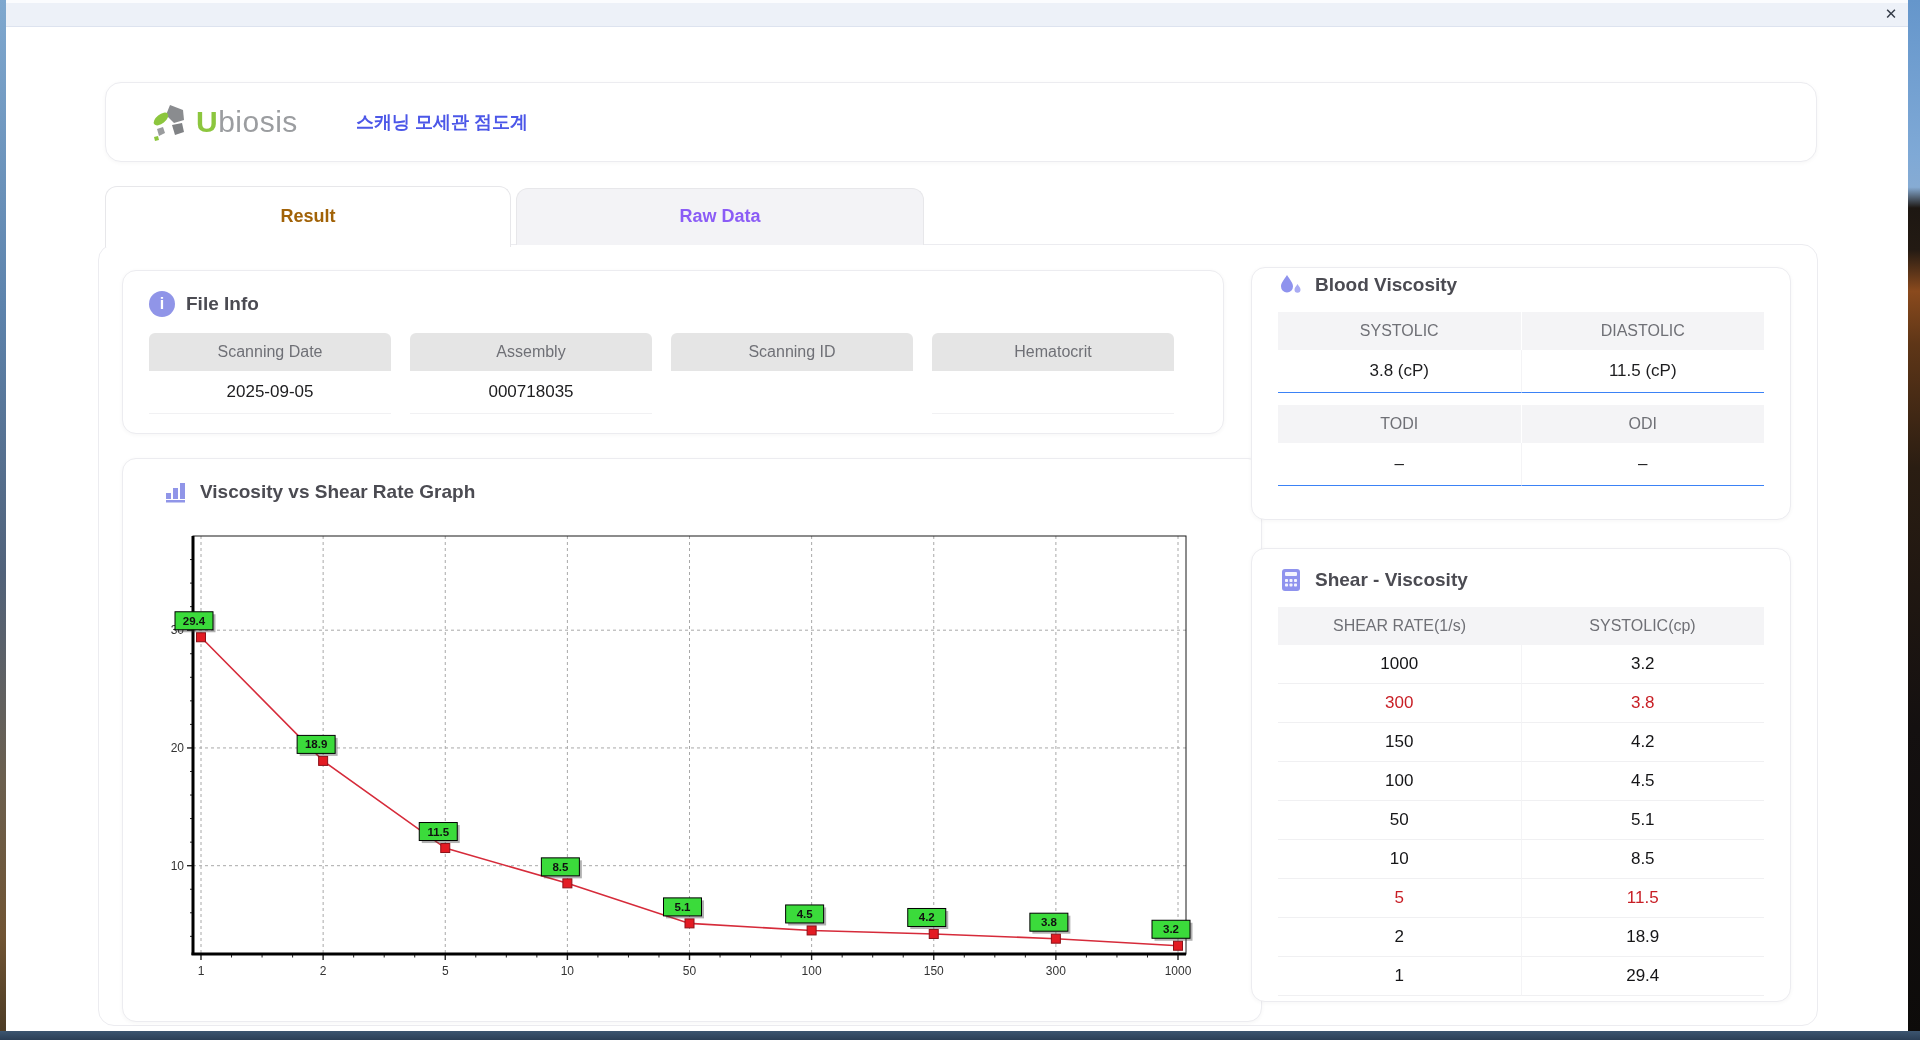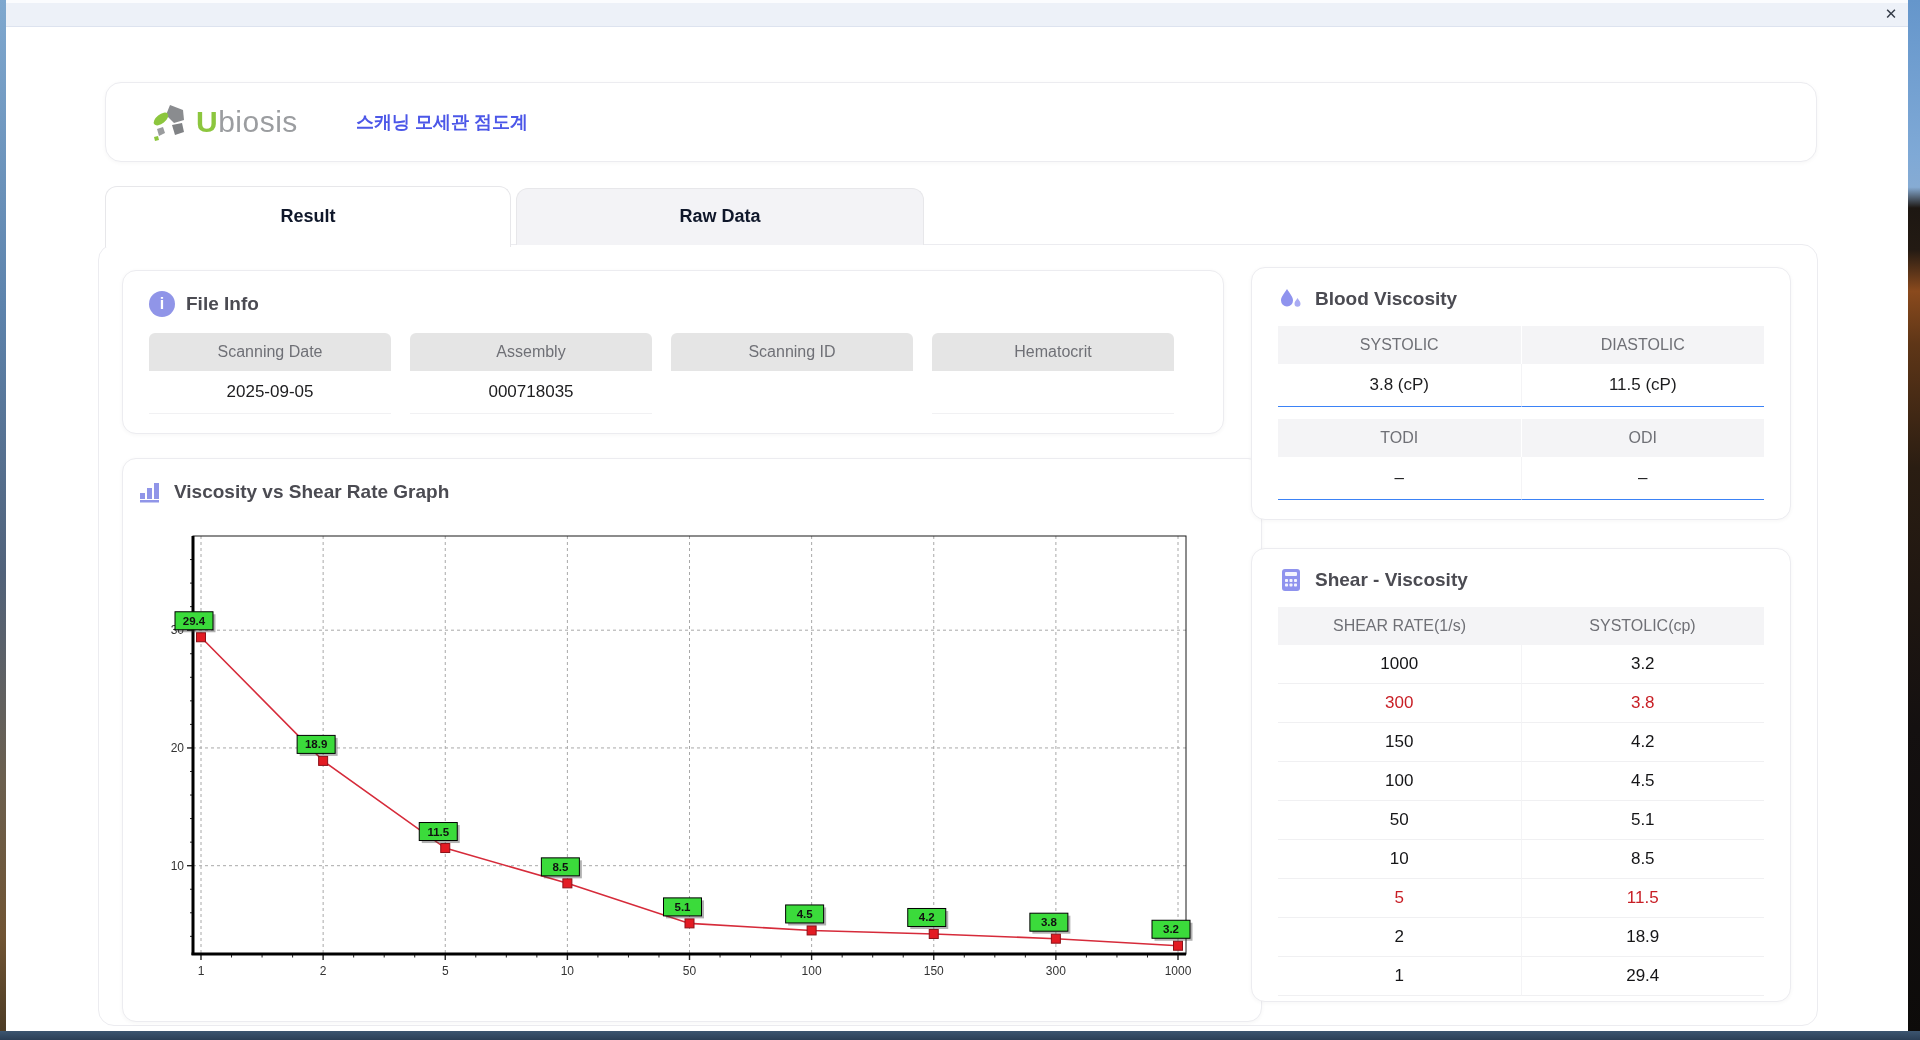--- a/index.html
+++ b/index.html
@@ -26,34 +26,34 @@
   .logo-wrap{display:flex;align-items:center;margin-left:44px;}
   .logo-text{font-size:30px;font-weight:600;letter-spacing:.5px;margin-left:6px;}
   .logo-text .u{color:#8cc63e;}
   .logo-text .rest{color:#9b9da0;font-weight:500;}
   .header-subtitle{margin-left:58px;font-size:18px;font-weight:700;color:#4c57e8;}
 
   
   .tab{position:absolute;box-sizing:border-box;text-align:center;font-size:18px;cursor:pointer;
        border:1px solid #e7e7ea;border-bottom:none;border-radius:12px 12px 0 0;}
   .tab-result{left:105px;top:186px;width:406px;height:61px;background:#fff;z-index:3;
-              color:#0f172a;font-weight:700;line-height:58px;}
+              color:#a16207;font-weight:700;line-height:58px;}
   .tab-raw{left:516px;top:188px;width:408px;height:57px;background:#f3f3f6;z-index:1;
-           color:#0f172a;font-weight:600;line-height:55px;}
+           color:#8b5cf6;font-weight:600;line-height:55px;}
   .content-panel{position:absolute;left:98px;top:244px;width:1720px;height:782px;background:#fff;
                  border:1px solid #ececf0;border-radius:16px;box-sizing:border-box;z-index:0;}
 
   
   .card{position:absolute;background:#fff;border:1px solid #ececf0;border-radius:14px;
         box-shadow:0 1px 4px rgba(0,0,0,.04);box-sizing:border-box;z-index:2;}
   .card-title{display:flex;align-items:center;gap:11px;font-size:19px;font-weight:700;color:#4b4b52;}
 
   .fileinfo-card{left:122px;top:270px;width:1102px;height:164px;padding:20px 26px;}
-  .graph-card{left:122px;top:458px;width:1140px;height:564px;padding:20px 14px;}
-  .bv-card{left:1251px;top:267px;width:540px;height:253px;padding:18px 26px;}
+  .graph-card{left:122px;top:458px;width:1140px;height:564px;padding:20px 40px;}
+  .bv-card{left:1251px;top:267px;width:540px;height:253px;padding:4px 26px;}
   .shear-card{left:1251px;top:548px;width:540px;height:454px;padding:18px 26px;}
 
   
   .icon-circle-info{width:26px;height:26px;border-radius:50%;background:#9095e8;color:#fff;display:flex;
                     align-items:center;justify-content:center;font-size:16px;font-weight:700;flex:0 0 26px;}
   .icon-box{width:26px;height:26px;display:flex;align-items:center;justify-content:center;flex:0 0 26px;}
 
   
   .fi-columns{display:flex;gap:19px;margin-top:16px;}
   .fi-col{width:242px;}

